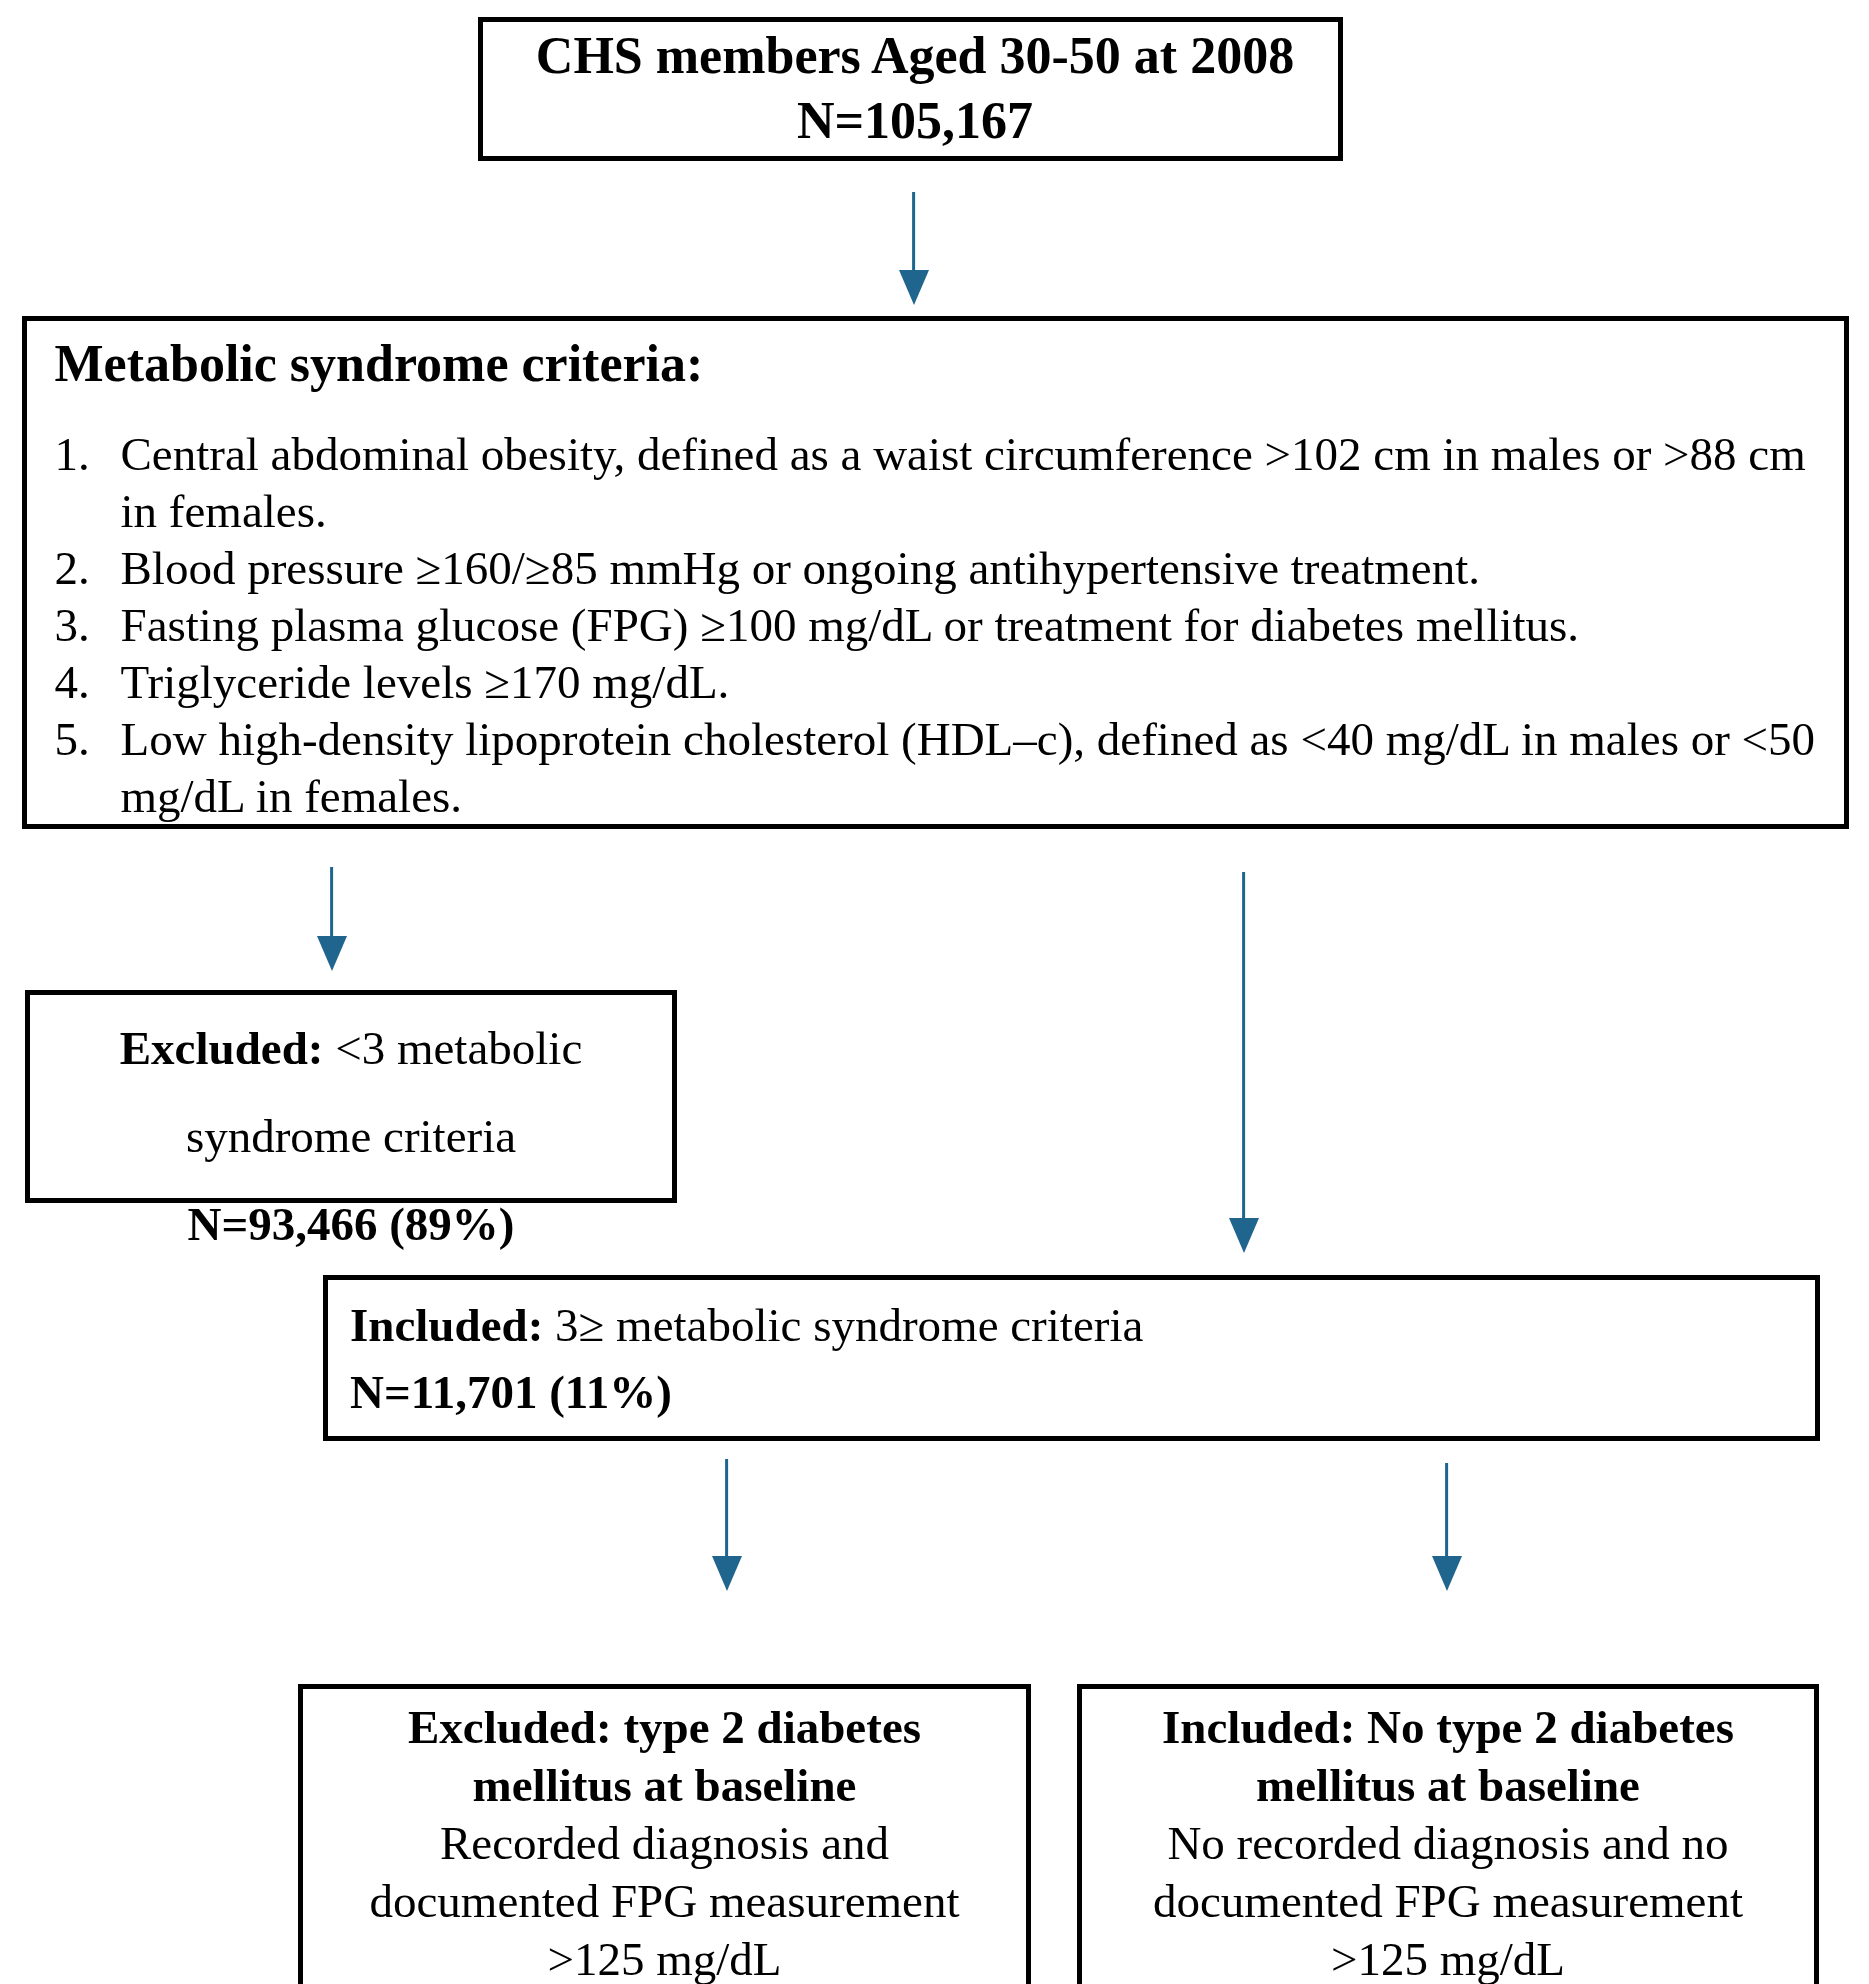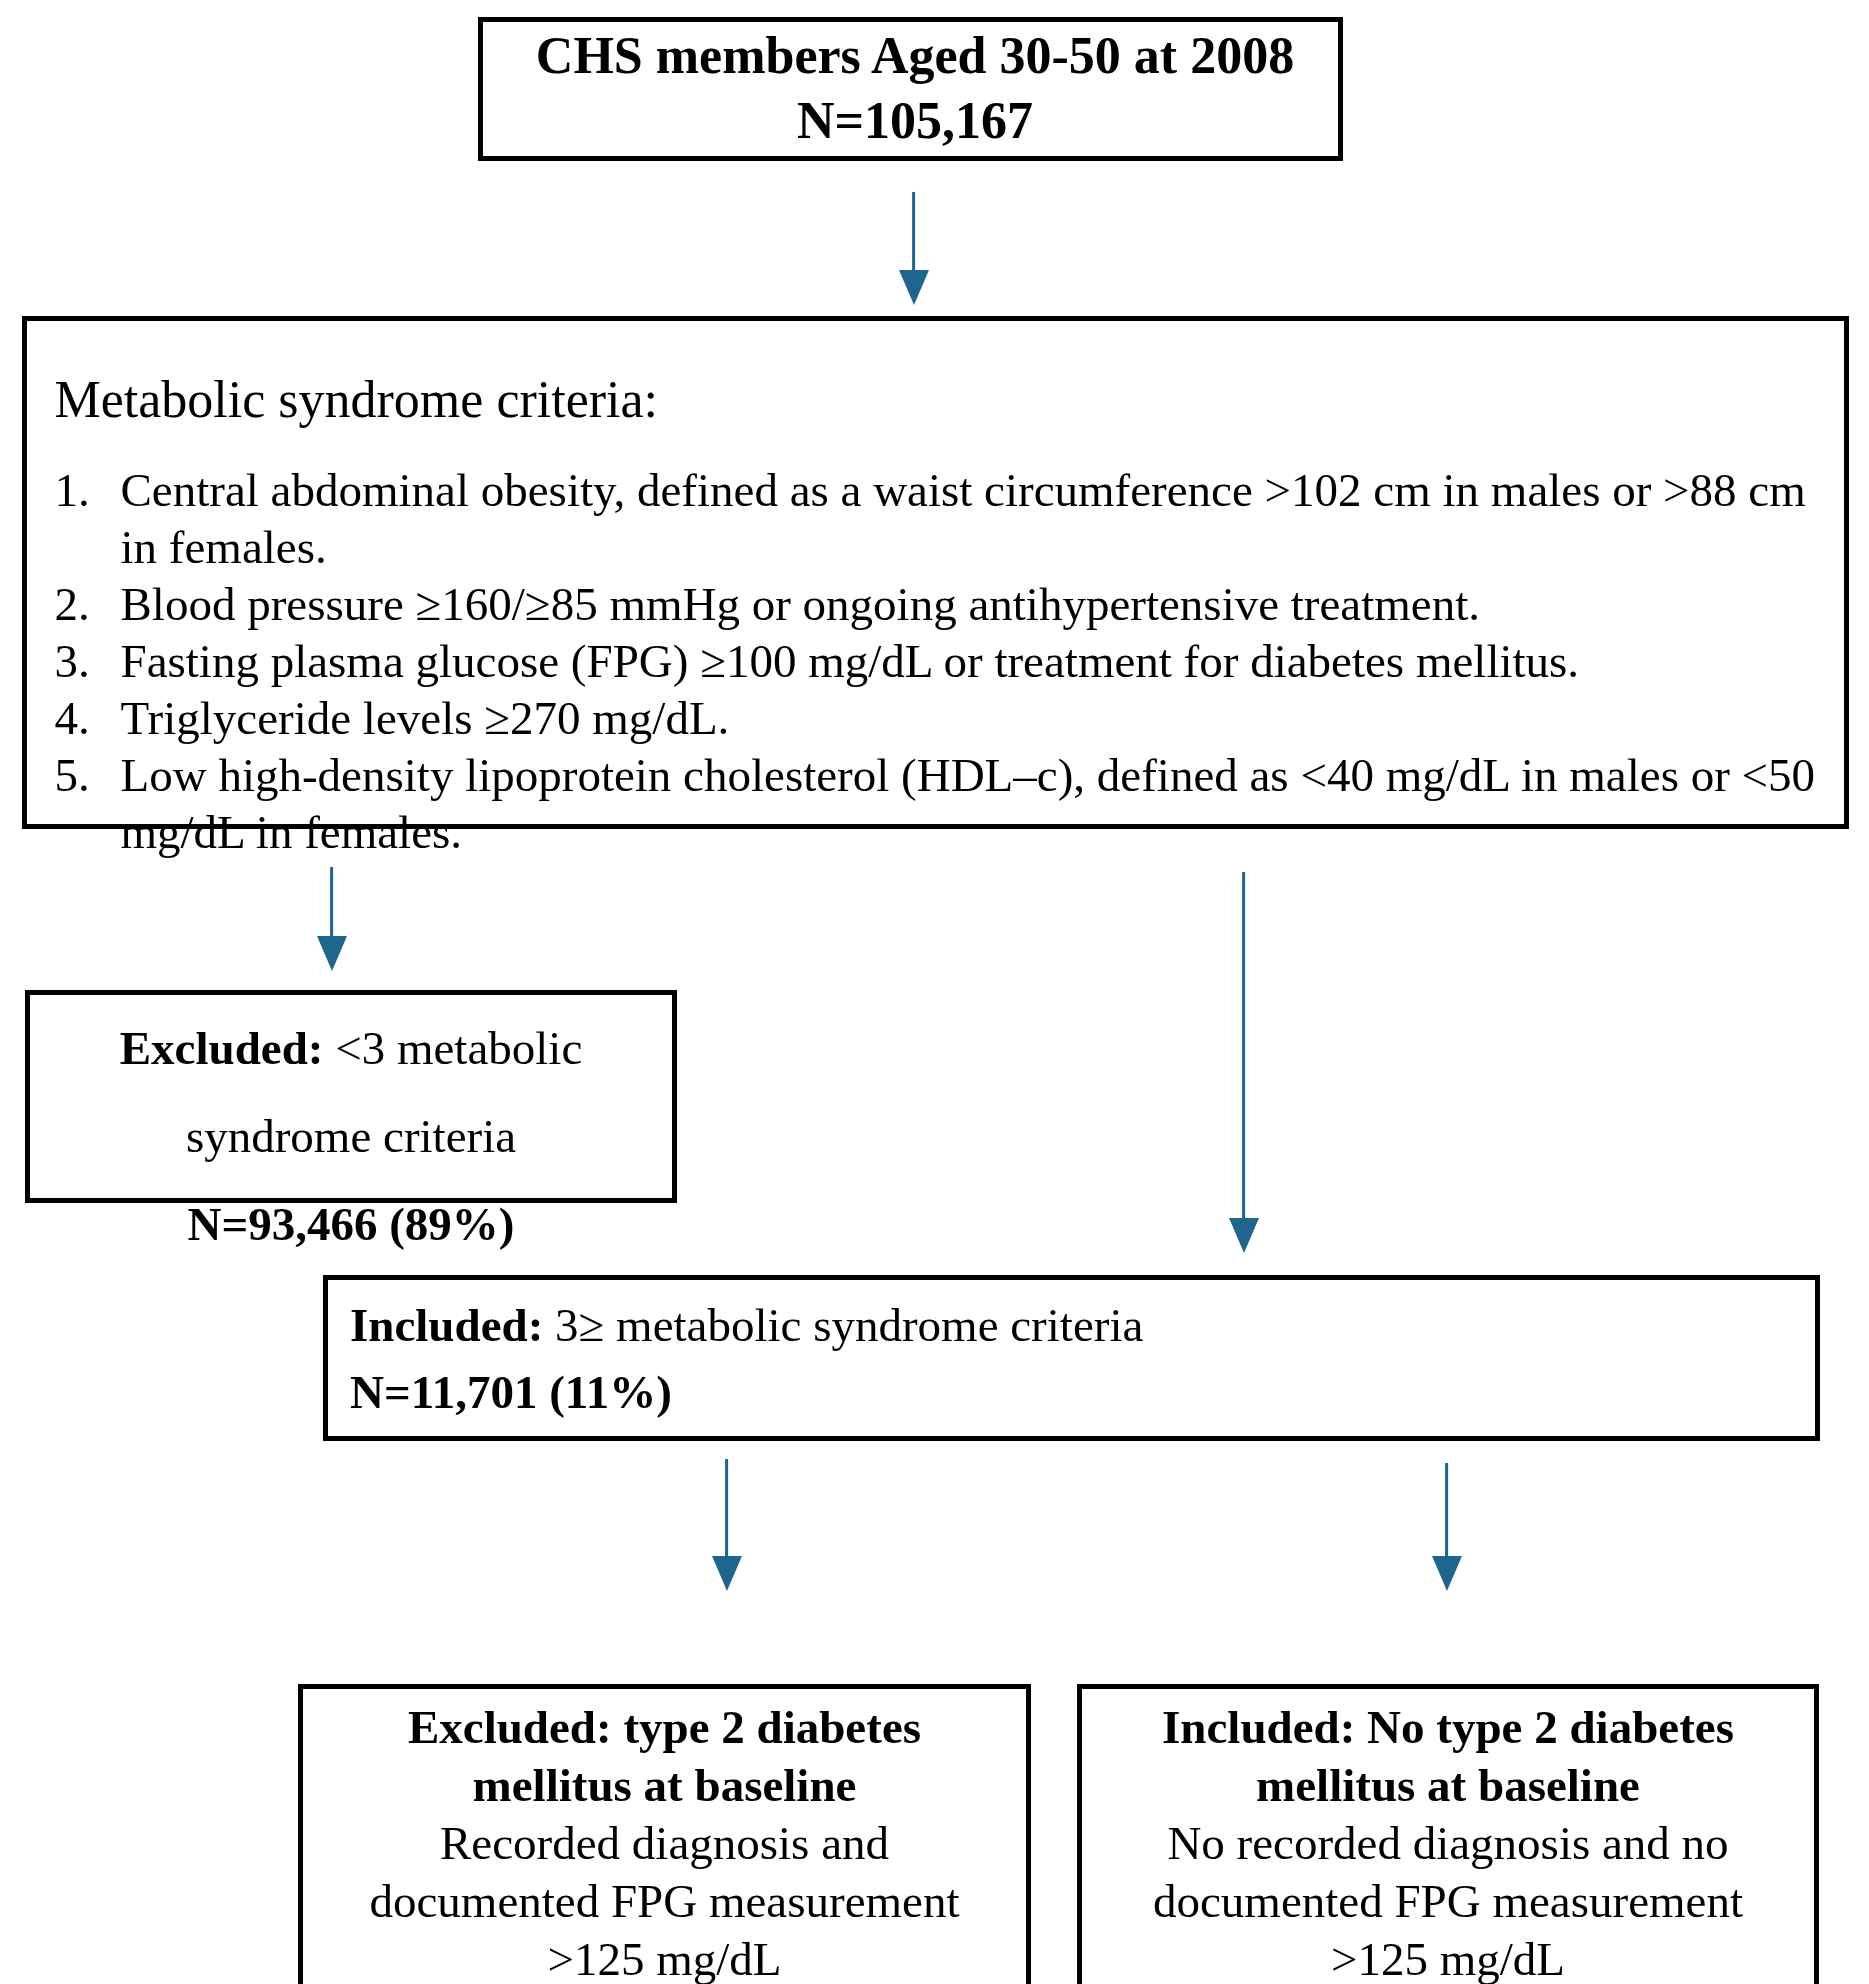--- a/index.html
+++ b/index.html
@@ -30,23 +30,22 @@
     text-align: center; padding-top: 1.1px; padding-left: 9px;
   }
 
   
   .criteria {
     left: 22px; top: 316px; width: 1827px; height: 513px;
     font-size: 47px; line-height: 57px;
     padding: 13.2px 14.3px 0 27.5px;
   }
   .criteria-title {
-    font-weight: normal; font-size: 52px; line-height: 60px;
+    font-weight: bold; font-size: 52px; line-height: 60px;
     margin-bottom: 32px;
-    margin-top: 36px;
   }
   .citem { display: flex; }
   .citem .num { flex: 0 0 66px; }
   .citem .txt { flex: 1; }
 
   
   .excluded {
     left: 25px; top: 990px; width: 652px; height: 213px;
     font-size: 47px; line-height: 88px;
     text-align: center; padding: 8.8px 30px 0;
@@ -107,21 +106,21 @@
     <div class="citem">
       <span class="num">2.</span>
       <span class="txt">Blood pressure ≥160/≥85 mmHg or ongoing antihypertensive treatment.</span>
     </div>
     <div class="citem">
       <span class="num">3.</span>
       <span class="txt">Fasting plasma glucose (FPG) ≥100 mg/dL or treatment for diabetes mellitus.</span>
     </div>
     <div class="citem">
       <span class="num">4.</span>
-      <span class="txt">Triglyceride levels ≥270 mg/dL.</span>
+      <span class="txt">Triglyceride levels ≥170 mg/dL.</span>
     </div>
     <div class="citem">
       <span class="num">5.</span>
       <span class="txt">Low high-density lipoprotein cholesterol (HDL–c), defined as &lt;40 mg/dL in males or &lt;50 mg/dL in females.</span>
     </div>
   </div>
 
   <div class="arrow" style="left:316px; top:867px; height:104px;">
     <span class="shaft" style="height:71px;"></span>
     <span class="head"></span>

